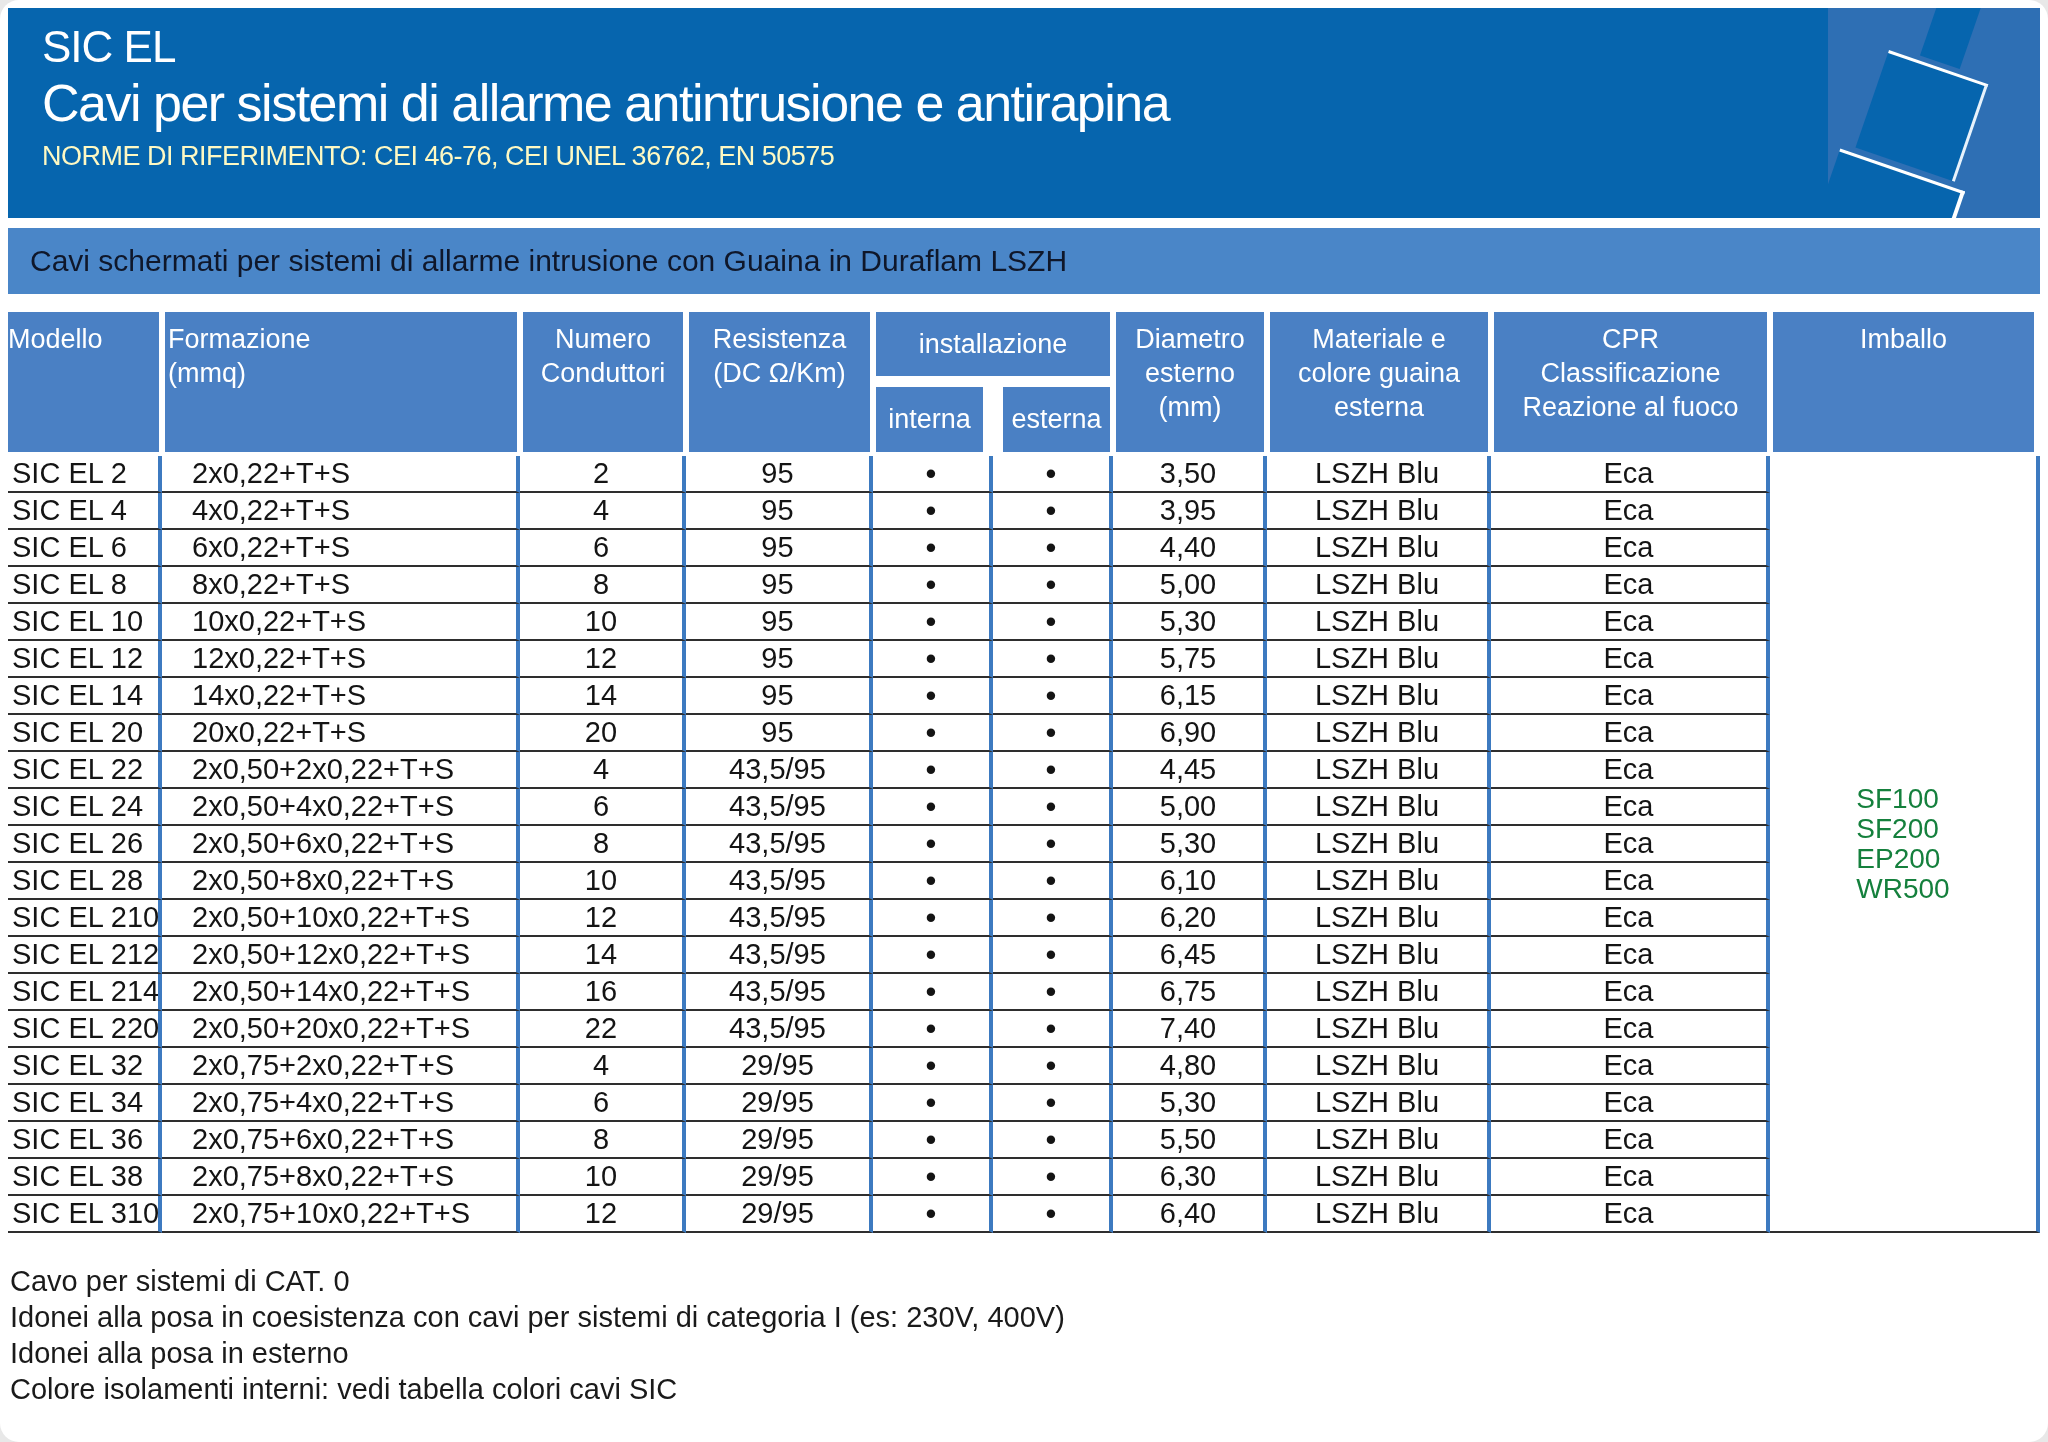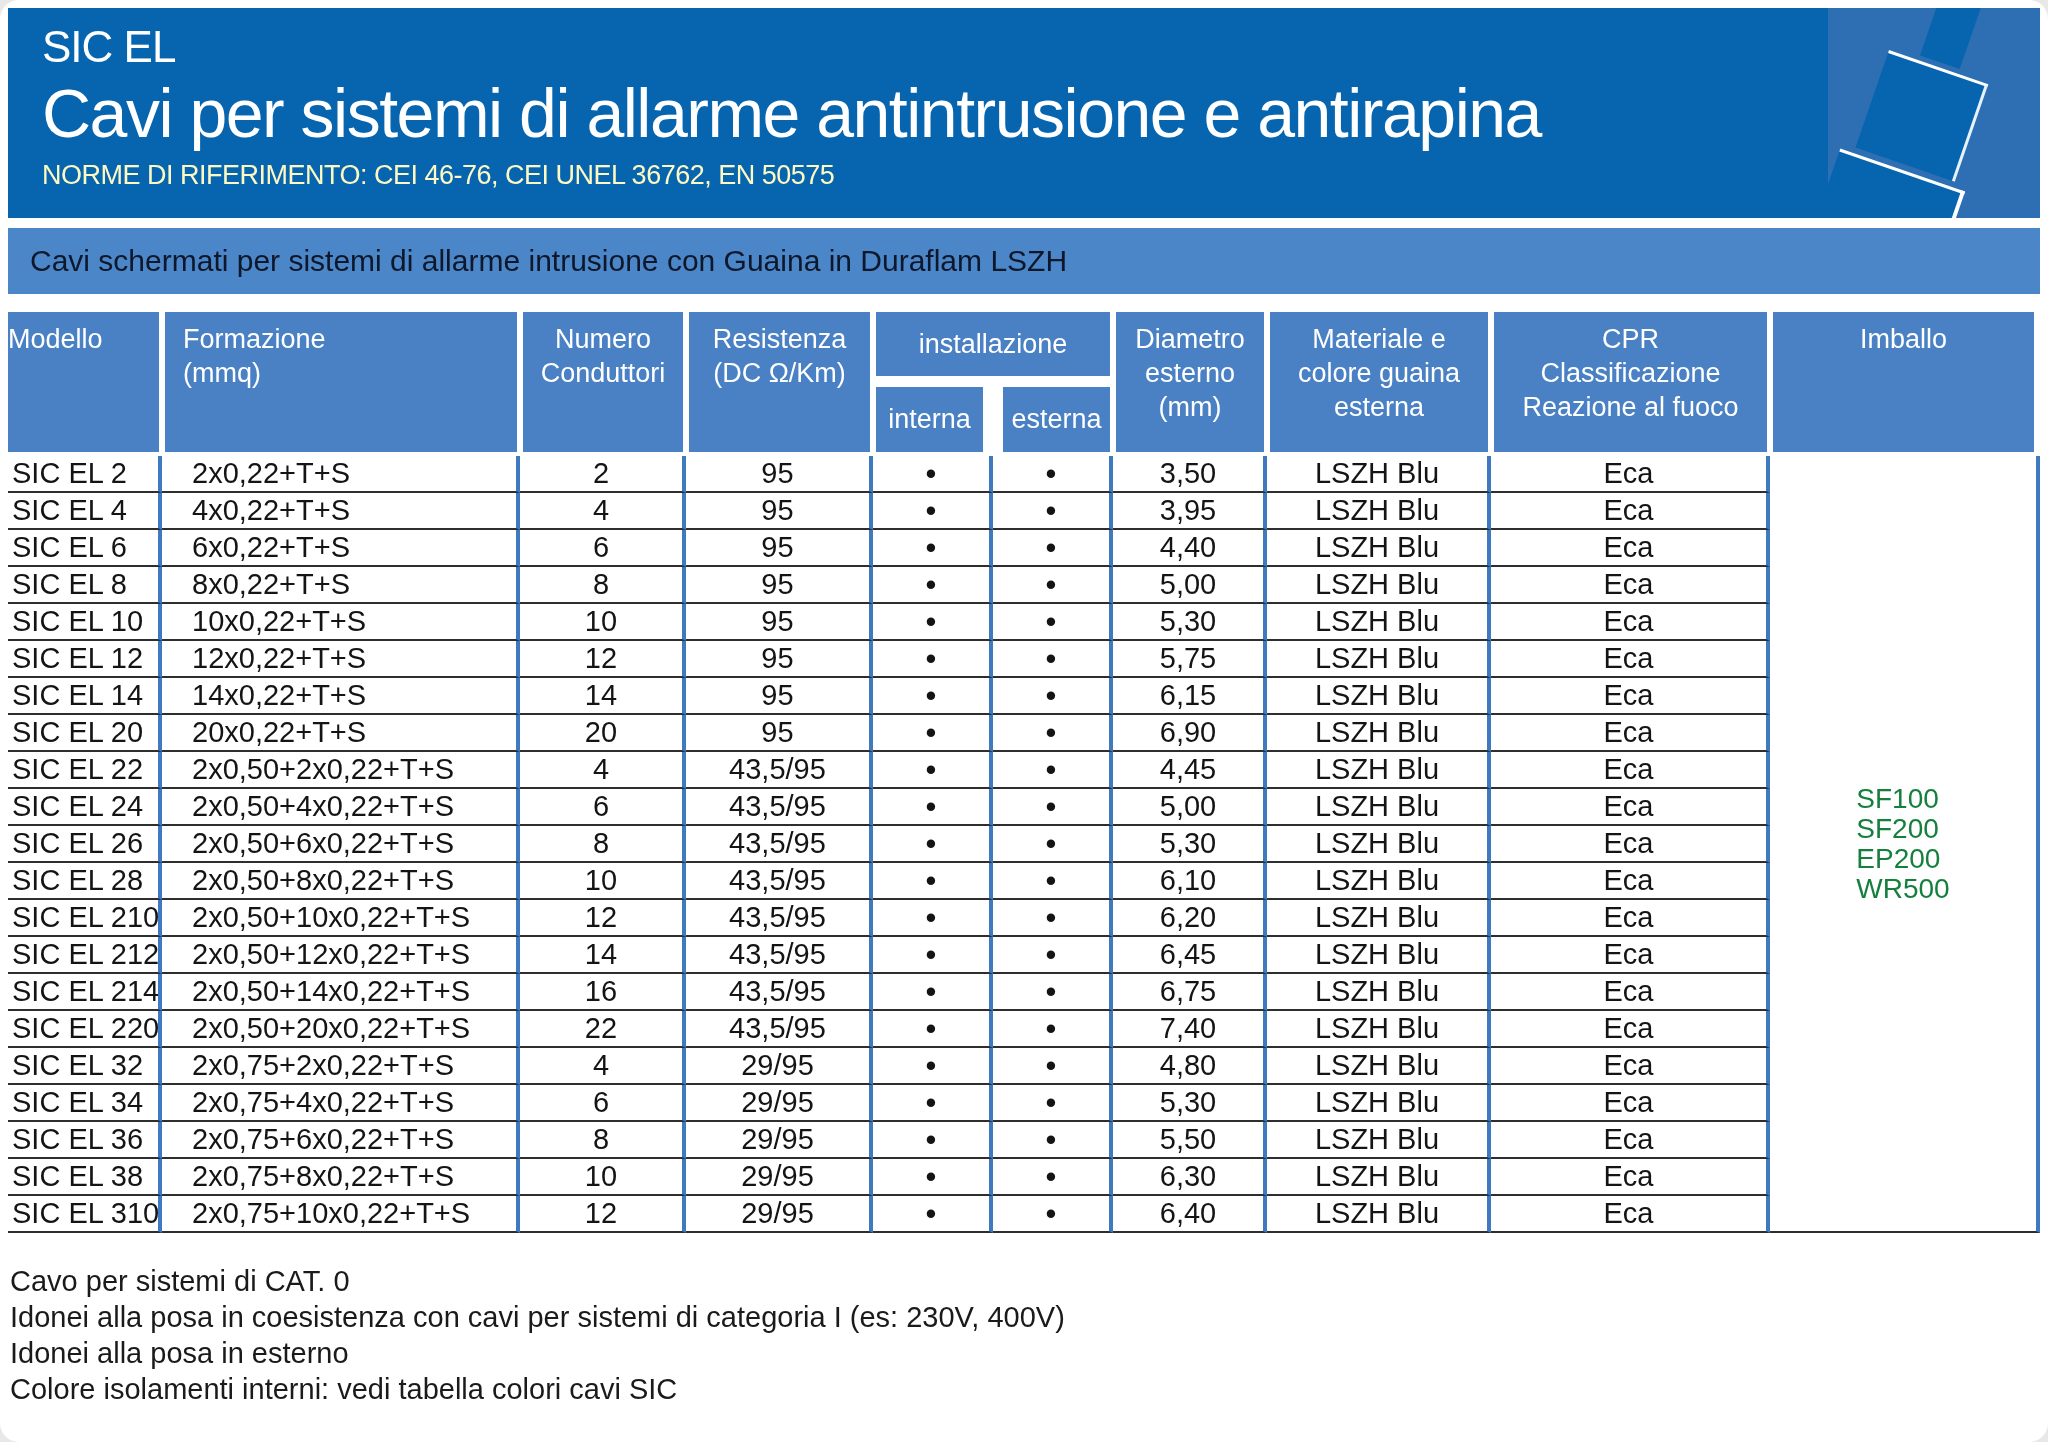--- a/index.html
+++ b/index.html
@@ -10,38 +10,38 @@
     box-sizing:border-box;
     padding:8px;
     font-family:"Liberation Sans","DejaVu Sans",sans-serif;
     overflow:hidden;
     border-radius:19px;
   }
   
   .banner{position:relative;height:210px;background:#0665ae;}
   .banner-text{position:absolute;left:34px;top:12px;color:#ffffff;}
   .title{font-size:44px;line-height:1.22;letter-spacing:-1px;}
-  .subtitle{font-size:68px;line-height:1.15;letter-spacing:-1.5px;text-align:right;}
+  .subtitle{font-size:52px;line-height:1.15;letter-spacing:-1.5px;text-align:right;}
   .norms{font-size:27px;letter-spacing:-0.5px;color:#fef9c3;margin-top:8px;}
   .plug-panel{position:absolute;top:0;right:0;width:212px;height:210px;background:#2e6fb4;overflow:hidden;}
   .plug{position:absolute;top:-45px;left:80px;transform:rotate(19deg);transform-origin:top center;
         display:flex;flex-direction:column;align-items:center;}
   .seg{background:#0665ae;}
   .seg-stem{width:42px;height:105px;margin-bottom:5px;}
   .seg-square{width:102px;height:100px;margin-bottom:6px;border-top:3px solid #ffffff;border-right:3px solid #e8f2fb;}
   .seg-body{width:128px;height:240px;border-top:3px solid #ffffff;border-right:4px solid #ffffff;}
   
   .band{margin-top:10px;height:66px;background:#4a86c8;color:#0f172a;
         display:flex;align-items:center;padding-left:22px;font-size:30px;}
   
   .grid-cols{display:grid;grid-template-columns:154px 358px 166px 187px 120px 120px 154px 224px 279px 270px;}
   .thead{margin-top:18px;height:140px;color:#ffffff;font-size:27px;line-height:1.26;text-align:center;}
   .hcell{background:#4a80c4;margin:0 3px;padding-top:10px;white-space:pre-line;box-sizing:border-box;}
   .hcell.h-modello{margin-left:0;text-align:left;}
-  .hcell.h-formazione{text-align:left;padding-left:18px;}
+  .hcell.h-formazione{text-align:left;padding-left:3px;}
   .hcell.h-imballo{margin-right:6px;}
   .hgroup{grid-column:span 2;margin:0 3px;display:flex;flex-direction:column;}
   .hgroup-top{background:#4a80c4;height:64px;display:flex;align-items:center;justify-content:center;}
   .hgroup-sub{display:flex;gap:20px;margin-top:11px;flex:1;}
   .hsub{flex:1;background:#4a80c4;display:flex;align-items:center;justify-content:center;}
   .tbody{margin-top:4px;grid-auto-rows:37px;font-size:29px;color:#141414;}
   .cell{border-right:4px solid #3d7ac0;border-bottom:2px solid #2e2e2e;
         display:flex;align-items:center;justify-content:center;
         overflow:hidden;white-space:nowrap;box-sizing:border-box;}
   .c-modello{justify-content:flex-start;padding-left:4px;}

